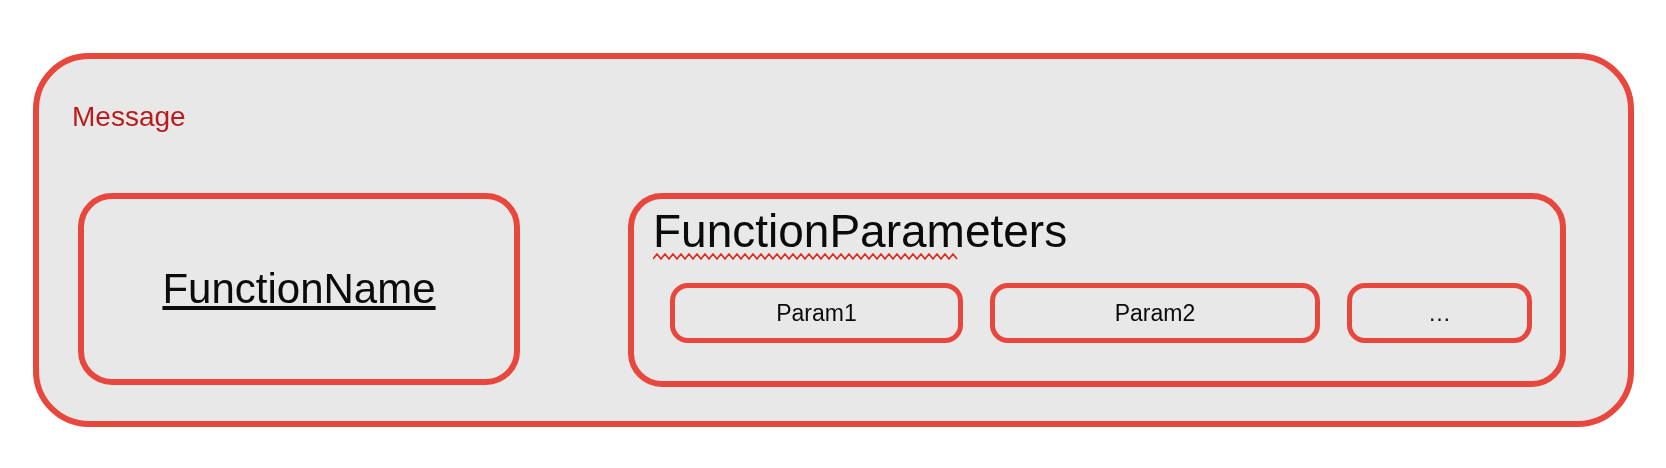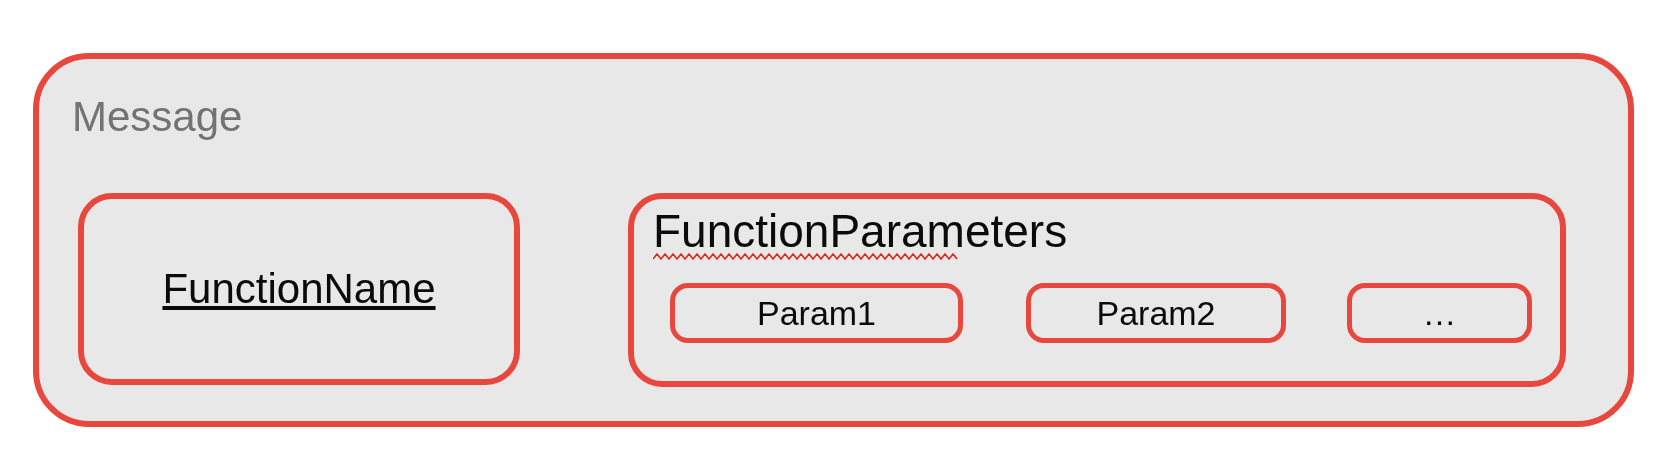--- a/index.html
+++ b/index.html
@@ -29,23 +29,23 @@
     left: 33px;
     top: 53px;
     width: 1601px;
     height: 374px;
     border-radius: 56px;
   }
   .message-label {
     position: absolute;
     left: 33px;
     top: 34px;
-    font-size: 42px;
+    font-size: 28px;
     line-height: 48px;
-    color: #737373;
+    color: #b91c1c;
     white-space: nowrap;
   }
   
   .function-name-box {
     left: 39px;   
     top: 134px;   
     width: 442px;
     height: 192px;
     border-radius: 34px;
     display: flex;
@@ -88,24 +88,24 @@
   .param-box {
     top: 84px;    
     height: 60px;
     border-radius: 18px;
     border-width: 5px;
     display: flex;
     align-items: center;
     justify-content: center;
   }
   .param-1 { left: 36px;  width: 293px; }
-  .param-2 { left: 392px; width: 260px; }
+  .param-2 { left: 356px; width: 330px; }
   .param-ellipsis { left: 713px; width: 185px; }
   .param-label {
-    font-size: 34px;
+    font-size: 23px;
     line-height: 37px;
     white-space: nowrap;
   }
 </style>
 </head>
 <body>
 
 <div class="stage">
 
   <div class="box message-box">

